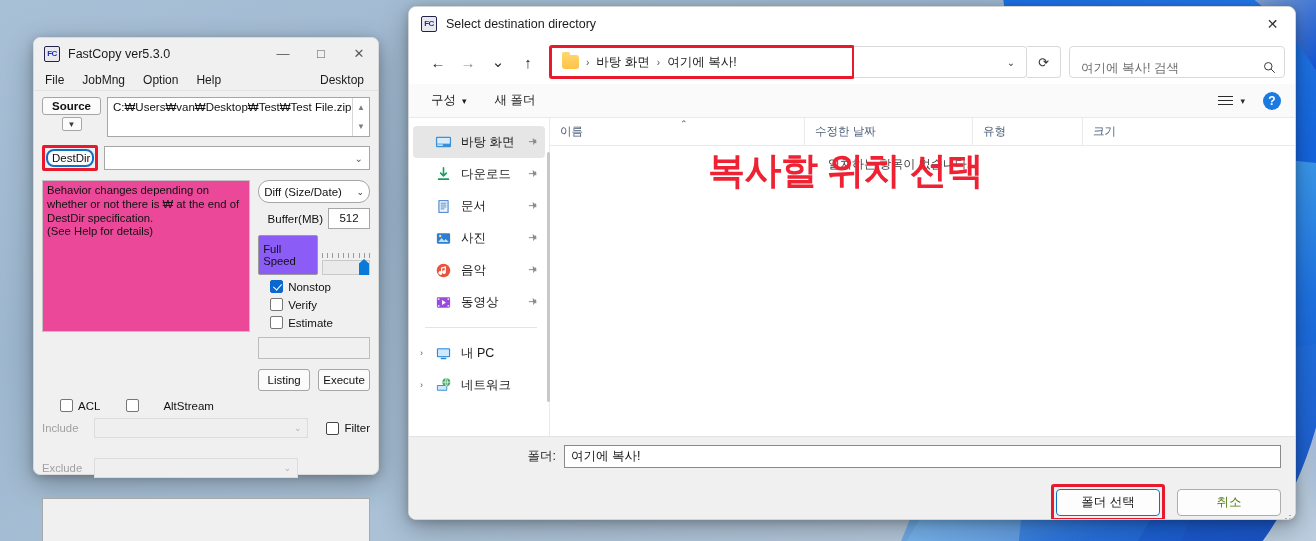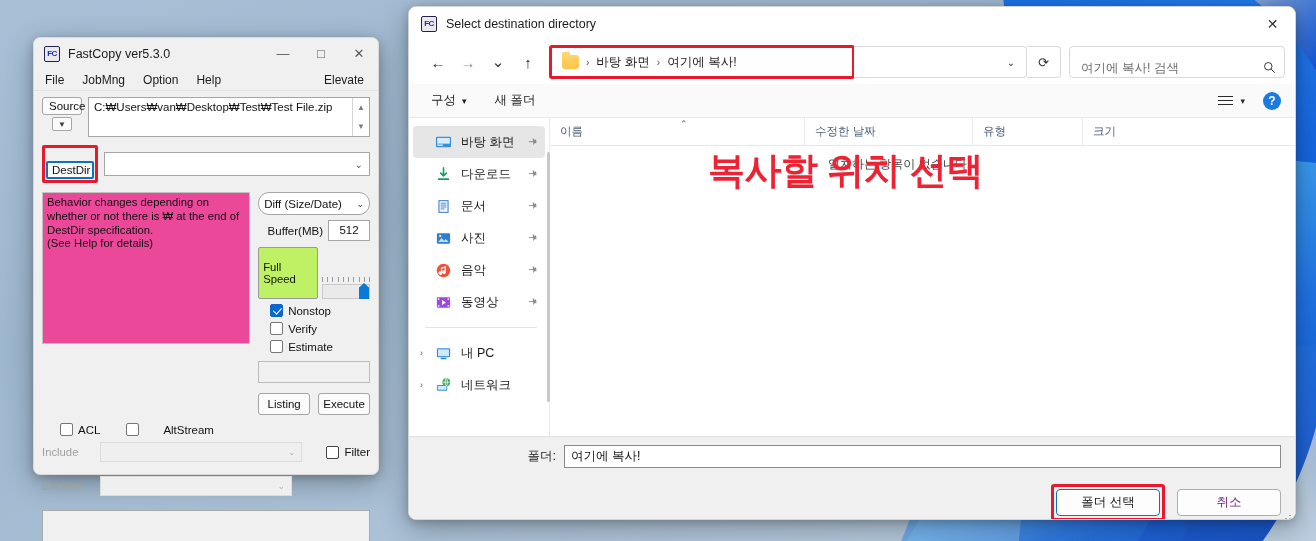--- a/index.html
+++ b/index.html
@@ -79,21 +79,21 @@
   .fc-menu { padding: 2px 9px; }
   #fc-elevate { margin-left: auto; padding: 2px 12px; }
 
   #fc-body { padding: 6px 8px 0 8px; }
 
   .fc-srcrow { display: flex; align-items: flex-start; gap: 6px; }
   .fc-btn-sq {
     background: #fbfbfb; border: 1px solid #a6a6a6; border-radius: 3px;
     font-size: 11.5px; color: #111; padding: 2px 6px; text-align: center;
   }
-  #fc-source-btn { width: 40px; }
+  #fc-source-btn { width: 59px; font-weight: bold; }
   #fc-src-caret {
     width: 20px; height: 14px; margin: 2px auto 0 auto;
     background: #fbfbfb; border: 1px solid #a6a6a6; border-radius: 2px;
     display: flex; align-items: center; justify-content: center;
     font-size: 8px; color: #3b3b3b;
   }
   #fc-srcbox {
     flex: 1; height: 40px; background: #fff; border: 1px solid #a6a6a6;
     display: flex; align-items: flex-start; position: relative;
   }
@@ -103,22 +103,22 @@
     display: flex; flex-direction: column; border-left: 1px solid #d5d5d5; background: #fff;
   }
   .fc-spin { flex: 1; display: flex; align-items: center; justify-content: center; font-size: 8px; color: #7d7d7d; }
 
   #fc-destrow { margin-top: 8px; display: flex; align-items: center; gap: 0; position: relative; }
   #fc-dest-hl {
     border: 3px solid #e8192c; border-radius: 2px; padding: 1px;
     display: inline-flex;
   }
   #fc-dest-btn {
-    width: 48px; background: #fbfbfb; border: 2px solid #1070c8; border-radius: 2px;
-    font-size: 11.5px; color: #111; padding: 1px 4px; text-align: center; margin-top: 12px;
+    width: 48px; background: #fbfbfb; border: 2px solid #1070c8; border-radius: 8px;
+    font-size: 11.5px; color: #111; padding: 1px 4px; text-align: center;
   }
   #fc-destbox {
     flex: 1; height: 24px; background: #fff; border: 1px solid #a6a6a6;
     margin-left: 6px; display: flex; align-items: center; justify-content: flex-end;
     padding-right: 6px; font-size: 10px; color: #5b5b5b;
   }
 
   #fc-mid { display: flex; gap: 8px; margin-top: 9px; }
   #fc-notes {
     width: 212px; height: 152px; background: #ec4899; border: 1px solid #c2c2c2;
@@ -131,22 +131,22 @@
   }
   #fc-diff .cv { margin-left: auto; font-size: 9px; color: #333; }
   #fc-bufrow { display: flex; align-items: center; gap: 5px; justify-content: flex-end; }
   #fc-buflabel { font-size: 11.5px; color: #111; }
   #fc-bufval {
     width: 42px; height: 21px; background: #fff; border: 1px solid #a6a6a6;
     font-size: 11.5px; color: #111; text-align: center; line-height: 19px;
   }
   #fc-speedrow { display: flex; align-items: flex-end; gap: 4px; margin-top: 1px; }
   #fc-fullspeed {
-    background: #bef264; border: 1px solid #9a9a9a; border-radius: 2px;
-    font-size: 11.3px; color: #111; padding: 13px 4px;
+    background: #8b5cf6; border: 1px solid #9a9a9a; border-radius: 2px;
+    font-size: 11.3px; color: #111; padding: 7px 4px;
   }
   #fc-slider { position: relative; width: 52px; height: 22px; }
   #fc-ticks {
     position: absolute; top: 0; left: 0; right: 0; height: 6px;
     display: flex; justify-content: space-between;
   }
   #fc-ticks i { width: 1px; height: 5px; background: #9a9a9a; display: block; }
   #fc-track {
     position: absolute; bottom: 0; left: 0; right: 0; height: 15px;
     background: #eaeaea; border: 1px solid #c9c9c9;
@@ -168,21 +168,21 @@
   #fc-actrow { display: flex; gap: 8px; margin-top: 5px; border-radius: 9px; }
   .fc-actbtn {
     flex: 1; height: 22px; background: #fbfbfb; border: 1px solid #a6a6a6; border-radius: 3px;
     font-size: 11.5px; color: #111; display: flex; align-items: center; justify-content: center;
   }
   #fc-aclrow { display: flex; align-items: center; gap: 0; margin-top: 8px; padding-left: 18px; }
   #fc-aclrow .fc-chk:first-child { margin-left: 0; }
   #fc-aclrow .fc-chk + .fc-chk { margin-left: 26px; gap: 24px; }
 
   #fc-filterrows { margin-top: 6px; }
-  .fc-filt { display: flex; align-items: center; gap: 16px; margin-bottom: 14px; }
+  .fc-filt { display: flex; align-items: center; gap: 10px; margin-bottom: 20px; }
   .fc-filt-lab { width: 42px; font-size: 11.3px; color: #a0a0a0; text-align: left; }
   .fc-filt-in {
     flex: 1; height: 20px; background: #efefef; border: 1px solid #dcdcdc;
     display: flex; align-items: center; justify-content: flex-end; padding-right: 6px;
     font-size: 9px; color: #b0b0b0;
   }
   #fc-filter-chk { margin-left: 8px; }
   #fc-filter-chk .fc-box { border-color: #444; }
   #fc-log {
     height: 62px; background: #f0f0f0; border: 1px solid #a9a9a9; margin-top: 3px;
@@ -329,21 +329,21 @@
     justify-content: flex-end; padding-right: 14px; gap: 12px; position: relative;
   }
   #ex-selecthl { border: 3px solid #e8192c; border-radius: 3px; padding: 2px; }
   #ex-selectbtn {
     width: 104px; height: 27px; background: #fdfdfd; border: 1.5px solid #1070c8;
     border-radius: 4px; font-size: 12.5px; color: #111;
     display: flex; align-items: center; justify-content: center;
   }
   #ex-cancelbtn {
     width: 104px; height: 27px; background: #fdfdfd; border: 1px solid #adadad;
-    border-radius: 4px; font-size: 12.5px; color: #701a75;
+    border-radius: 4px; font-size: 12.5px; color: #4d7c0f;
     display: flex; align-items: center; justify-content: center;
   }
   #ex-grip {
     position: absolute; right: 4px; bottom: 3px; width: 11px; height: 11px;
     background-image:
       radial-gradient(circle 1px at 2px 8px, #a8a8a8 99%, transparent),
       radial-gradient(circle 1px at 6px 8px, #a8a8a8 99%, transparent),
       radial-gradient(circle 1px at 10px 8px, #a8a8a8 99%, transparent),
       radial-gradient(circle 1px at 6px 4px, #a8a8a8 99%, transparent),
       radial-gradient(circle 1px at 10px 4px, #a8a8a8 99%, transparent),
@@ -370,21 +370,21 @@
     <div class="fc-winbtn">—</div>
     <div class="fc-winbtn">□</div>
     <div class="fc-winbtn">✕</div>
   </div>
 
   <div id="fc-menubar">
     <div class="fc-menu">File</div>
     <div class="fc-menu">JobMng</div>
     <div class="fc-menu">Option</div>
     <div class="fc-menu">Help</div>
-    <div id="fc-elevate">Elevate</div>
+    <div id="fc-elevate">Desktop</div>
   </div>
 
   <div id="fc-body">
 
     <div class="fc-srcrow">
       <div>
         <div class="fc-btn-sq" id="fc-source-btn">Source</div>
         <div id="fc-src-caret">▼</div>
       </div>
       <div id="fc-srcbox">

